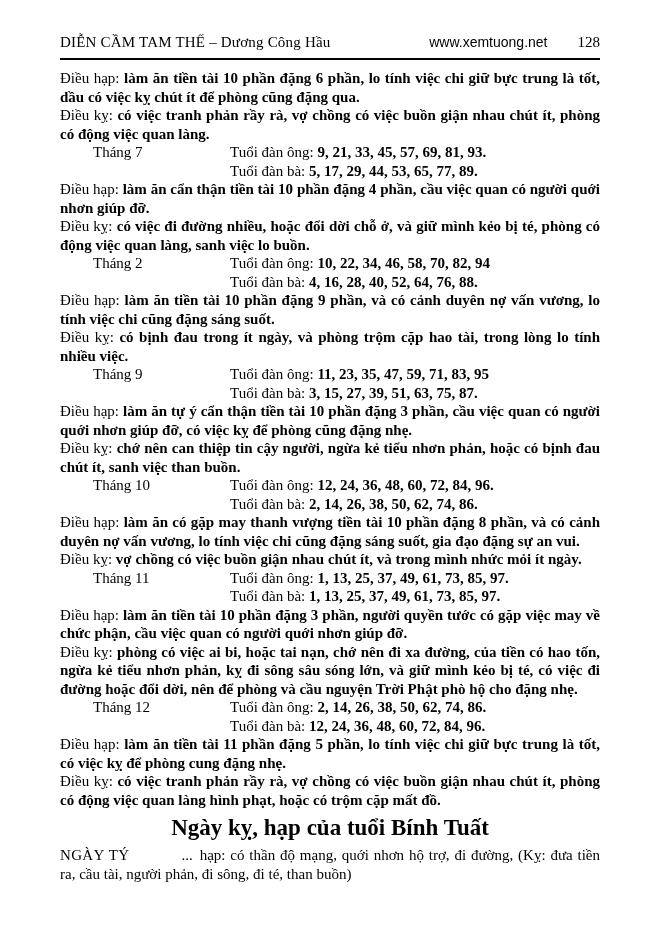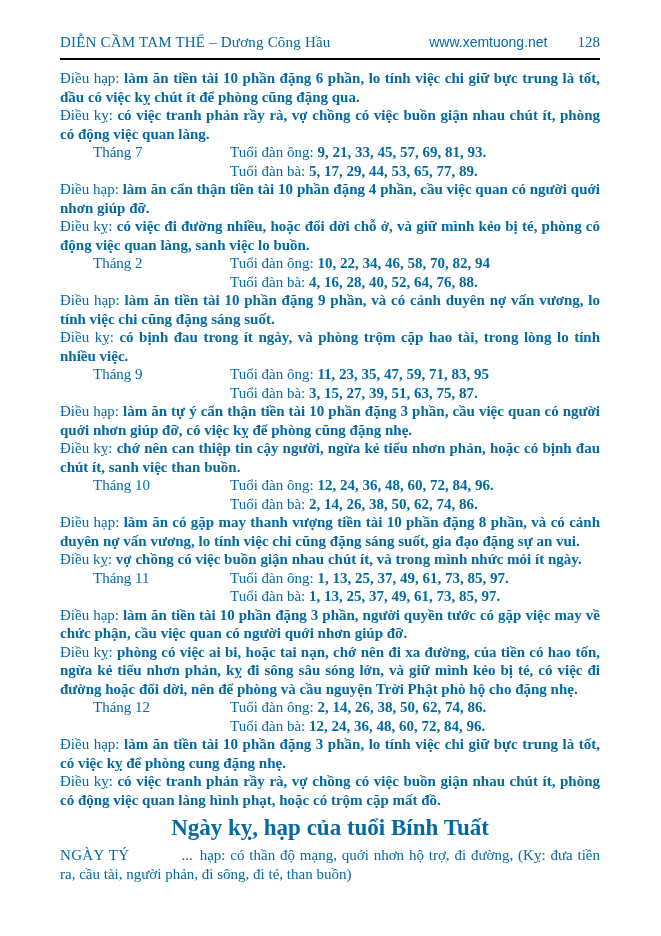--- a/index.html
+++ b/index.html
@@ -1,20 +1,20 @@
 <!DOCTYPE html>
 <html><head>
 <meta charset="utf-8">
 <style>
   html,body{margin:0;padding:0;background:#e8e8e8;}
   .page{
     position:relative;
     width:661px;height:936px;
     background:#ffffff;
-    color:#0369a1;
+    color:#000000;
     font-family:"Liberation Serif","DejaVu Serif",serif;
     overflow:hidden;
     margin:0 auto;
   }
   .content{
     position:absolute;
     left:60px;top:34px;
     width:540px;
   }
   .header{
@@ -132,21 +132,21 @@
       <p class="para"><span class="lbl">Điều kỵ: </span><span class="bold">phòng có việc ai bi, hoặc tai nạn, chớ nên đi xa đường, của tiền có hao tốn, ngừa kẻ tiểu nhơn phản, kỵ đi sông sâu sóng lớn, và giữ mình kẻo bị té, có việc đi đường hoặc đổi dời, nên để phòng và cầu nguyện Trời Phật phò hộ cho đặng nhẹ.</span></p>
 
       <div class="month-row">
         <span class="month-col">Tháng 12</span>
         <span class="ages"><span class="lbl">Tuổi đàn ông: </span><b>2, 14, 26, 38, 50, 62, 74, 86.</b></span>
       </div>
       <div class="month-row">
         <span class="month-col"></span>
         <span class="ages"><span class="lbl">Tuổi đàn bà: </span><b>12, 24, 36, 48, 60, 72, 84, 96.</b></span>
       </div>
-      <p class="para"><span class="lbl">Điều hạp: </span><span class="bold">làm ăn tiền tài 10 phần đặng 3 phần, lo tính việc chi giữ bực trung là tốt, có việc kỵ để phòng cung đặng nhẹ.</span></p>
+      <p class="para"><span class="lbl">Điều hạp: </span><span class="bold">làm ăn tiền tài 11 phần đặng 5 phần, lo tính việc chi giữ bực trung là tốt, có việc kỵ để phòng cung đặng nhẹ.</span></p>
       <p class="para"><span class="lbl">Điều kỵ: </span><span class="bold">có việc tranh phản rầy rà, vợ chồng có việc buồn giận nhau chút ít, phòng có động việc quan làng hình phạt, hoặc có trộm cặp mất đồ.</span></p>
 
       <h1 class="section-heading">Ngày kỵ, hạp của tuổi Bính Tuất</h1>
 
       <p class="day-para"><span class="day-label">NGÀY TÝ</span><span class="tab-spacer"></span><span class="day-dots">...</span><span class="day-text">hạp: có thần độ mạng, quới nhơn hộ trợ, đi đường, (Kỵ: đưa tiền ra, cầu tài, người phản, đi sông, đi té, than buồn)</span></p>
 
     </div>
   </div>
 </div>
 

